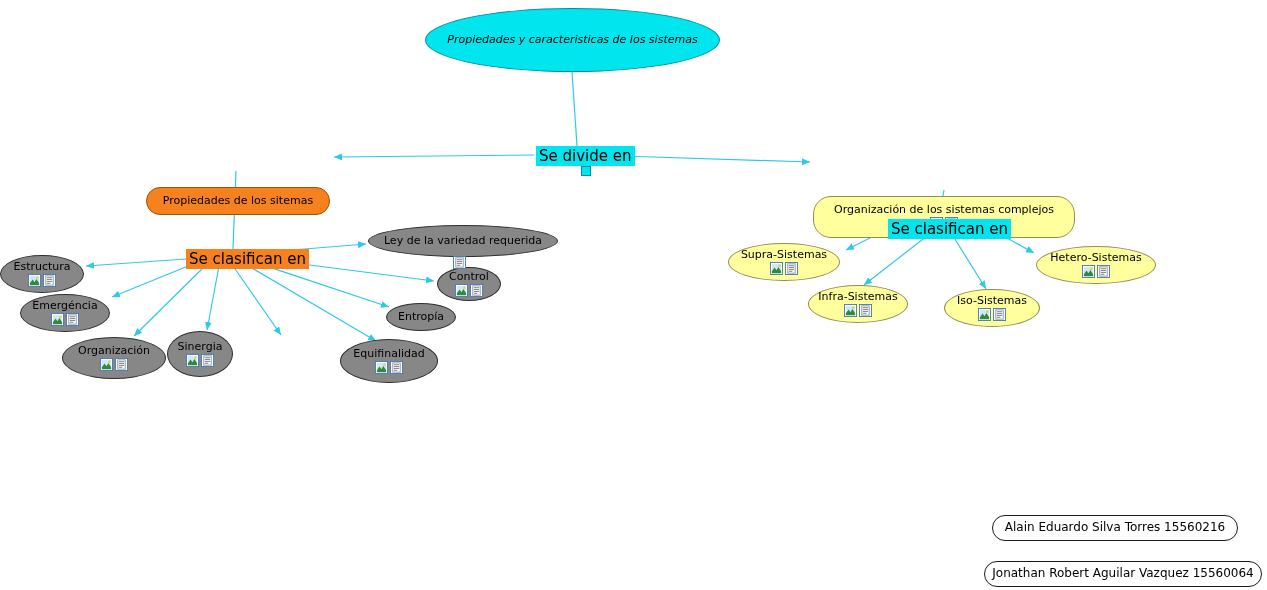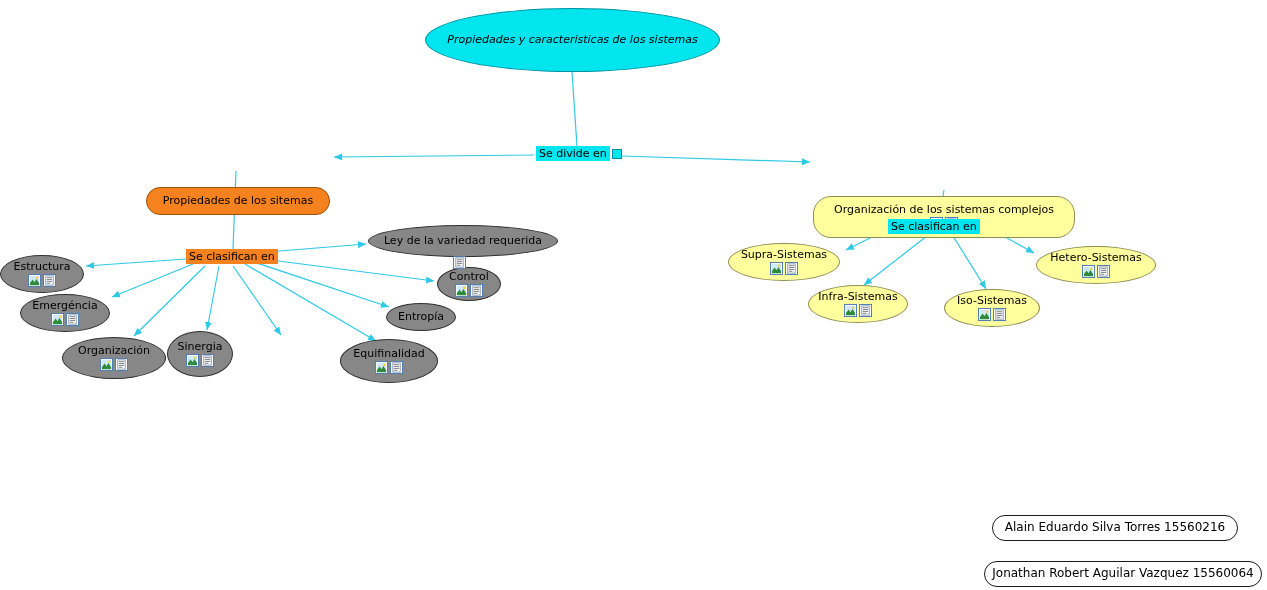--- a/index.html
+++ b/index.html
@@ -23,21 +23,21 @@
   .rrect{border-radius:14px;}
   .rrect-lg{border-radius:18px;margin-top:48px;}
   .pill{border-radius:13px;}
   .cyan{background:#00e5ee;border:1px solid #0090a0;font-style:italic;}
   .orange{background:#f5821f;border:1px solid #9c5208;margin-top:44px;}
   .yellow{background:#ffff9e;border:1px solid #8f8f52;}
   .gray{background:#878787;border:1px solid #2f2f2f;}
   .white{background:#ffffff;border:1px solid #1a1a1a;}
   .linklabel{
     position:absolute;z-index:3;display:flex;align-items:center;
-    font-size:11px;line-height:1.2;white-space:nowrap;
+    font-size:15px;line-height:1.2;white-space:nowrap;flex-direction:column;
   }
   .lbl-text{padding:1px 3px;}
   .bg-cyan{background:#00e5ee;}
   .bg-orange{background:#f5821f;}
   .handle{
     width:8px;height:8px;margin-left:2px;
     background:#00e5ee;border:1px solid #0090a0;display:inline-block;
   }
   .icons{display:flex;gap:2px;margin-top:1px;}
   .ric{width:13px;height:13px;display:block;}

